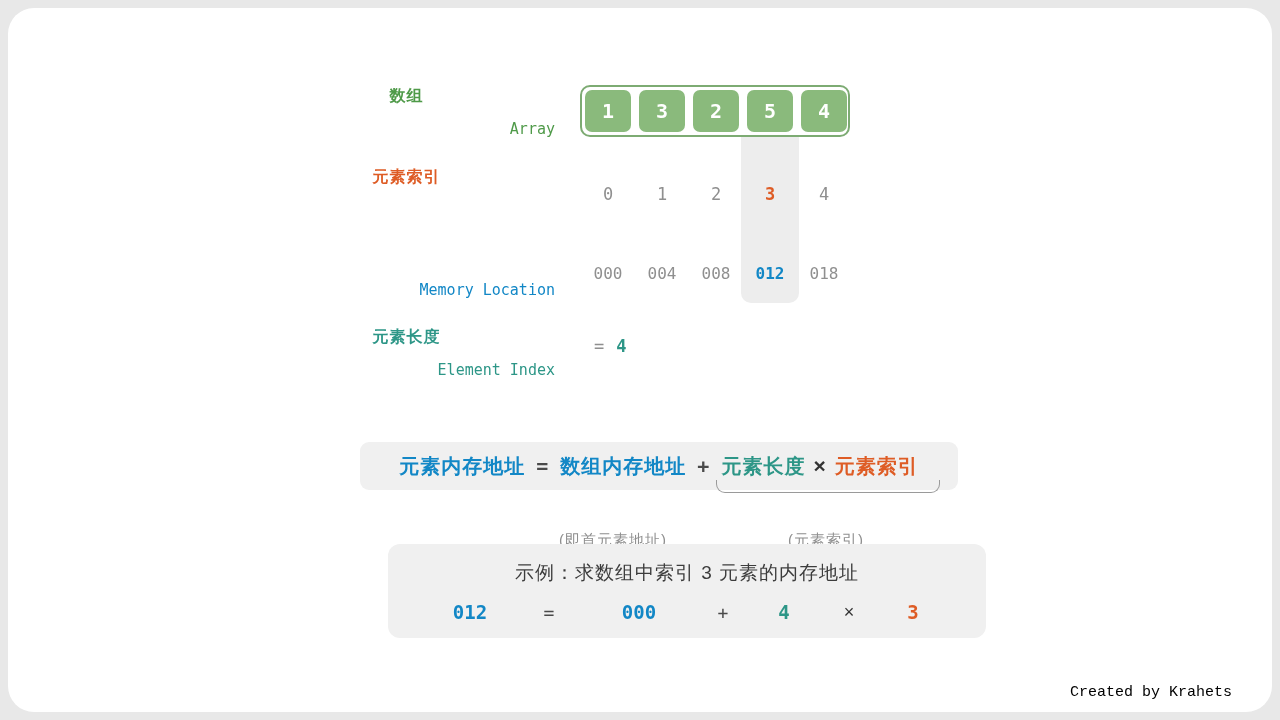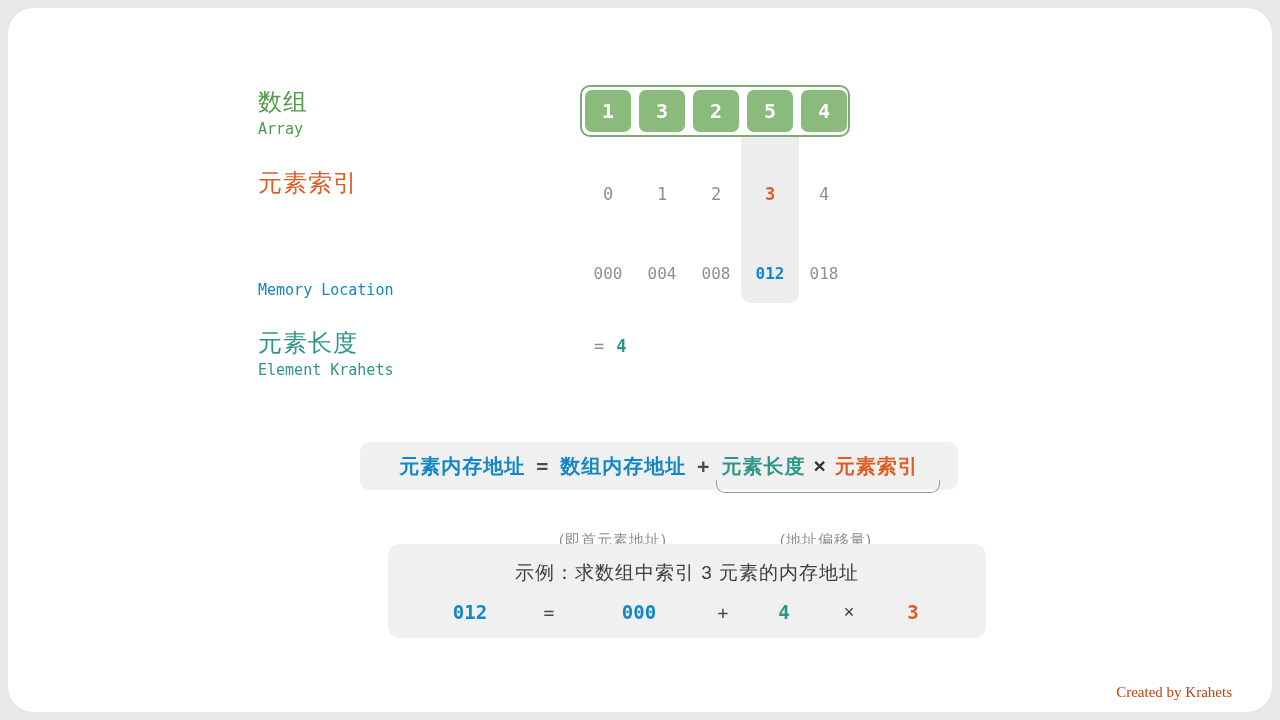--- a/index.html
+++ b/index.html
@@ -10,22 +10,22 @@
   .canvas{position:relative;width:1280px;height:720px;background:#e8e8e8;overflow:hidden;}
   .card{position:absolute;left:8px;top:8px;width:1264px;height:704px;background:#ffffff;border-radius:26px;}
 
   
   .c-green{color:#4f9a49;}
   .c-orange{color:#de5c25;}
   .c-blue{color:#1287c6;}
   .c-teal{color:#2d9687;}
 
   
-  .lbl-zh{position:absolute;left:250px;width:297px;text-align:left;font-weight:normal;font-size:24px;letter-spacing:1px;}
-  .lbl-en{position:absolute;left:250px;width:297px;font-family:"DejaVu Sans Mono", monospace;font-size:15px;}
+  .lbl-zh{position:absolute;left:250px;width:297px;text-align:center;font-weight:bold;font-size:16px;letter-spacing:1px;}
+  .lbl-en{position:absolute;left:250px;width:297px;text-align:right;font-family:"DejaVu Sans Mono", monospace;font-size:15px;}
 
   
   .array-box{
     position:absolute;left:572px;top:77px;width:270px;height:52px;
     border:2px solid #7dab73;border-radius:10px;background:#fff;
     display:flex;gap:8px;padding:3px;box-sizing:border-box;
   }
   .cell{
     flex:0 0 46px;height:42px;background:#8aba7c;border-radius:7px;
     color:#ffffff;font-family:"DejaVu Sans Mono", monospace;font-weight:bold;font-size:20px;
@@ -71,21 +71,21 @@
   .ex-val{position:absolute;top:57px;width:60px;text-align:center;font-family:"DejaVu Sans Mono", monospace;font-size:19px;font-weight:bold;}
   .ex-op{position:absolute;top:58px;width:60px;text-align:center;font-family:"DejaVu Sans Mono", monospace;font-size:18px;color:#4a4a4a;font-weight:normal;}
   .ex-result{left:52px;}
   .ex-eq{left:131px;}
   .ex-base{left:221px;}
   .ex-plus{left:305px;}
   .ex-len{left:366px;}
   .ex-times{left:431px;font-family:"Liberation Sans",sans-serif;color:#333;}
   .ex-idx{left:495px;}
 
-  .watermark{position:absolute;right:40px;top:676px;font-family:Liberation Serif, serif;font-size:15px;color:#c2410c;}
+  .watermark{position:absolute;right:40px;top:676px;font-family:Liberation Mono, monospace;font-size:15px;color:#000000;}
 </style>
 </head>
 <body>
 
 <div class="canvas">
   <div class="card">
 
     <div class="hl-col"></div>
 
     <div class="lbl-zh c-green" style="top:78px">数组</div>
@@ -110,37 +110,37 @@
     <div class="lbl-en c-blue" style="top:273px">Memory Location</div>
     <div class="num-row mem-row">
       <span>000</span>
       <span>004</span>
       <span>008</span>
       <span class="hl-mem">012</span>
       <span>018</span>
     </div>
 
     <div class="lbl-zh c-teal" style="top:319px">元素长度</div>
-    <div class="lbl-en c-teal" style="top:353px">Element Krahets</div>
+    <div class="lbl-en c-teal" style="top:353px">Element Index</div>
     <div class="len-val">
       <span class="eq">=</span><span class="v">4</span>
     </div>
 
     <div class="formula-box">
       <span class="c-blue">元素内存地址</span>
       <span class="op">=</span>
       <span class="c-blue">数组内存地址</span>
       <span class="op">+</span>
       <span class="c-teal">元素长度</span>
       <span class="opx">×</span>
       <span class="c-orange">元素索引</span>
     </div>
     <div class="brace"></div>
     <div class="note note-base">(即首元素地址)</div>
-    <div class="note note-offset">(地址偏移量)</div>
+    <div class="note note-offset">(元素索引)</div>
 
     <div class="example-box">
       <div class="example-title">示例：求数组中索引 3 元素的内存地址</div>
       <span class="ex-val ex-result c-blue">012</span>
       <span class="ex-op ex-eq">=</span>
       <span class="ex-val ex-base c-blue">000</span>
       <span class="ex-op ex-plus">+</span>
       <span class="ex-val ex-len c-teal">4</span>
       <span class="ex-op ex-times">×</span>
       <span class="ex-val ex-idx c-orange">3</span>

